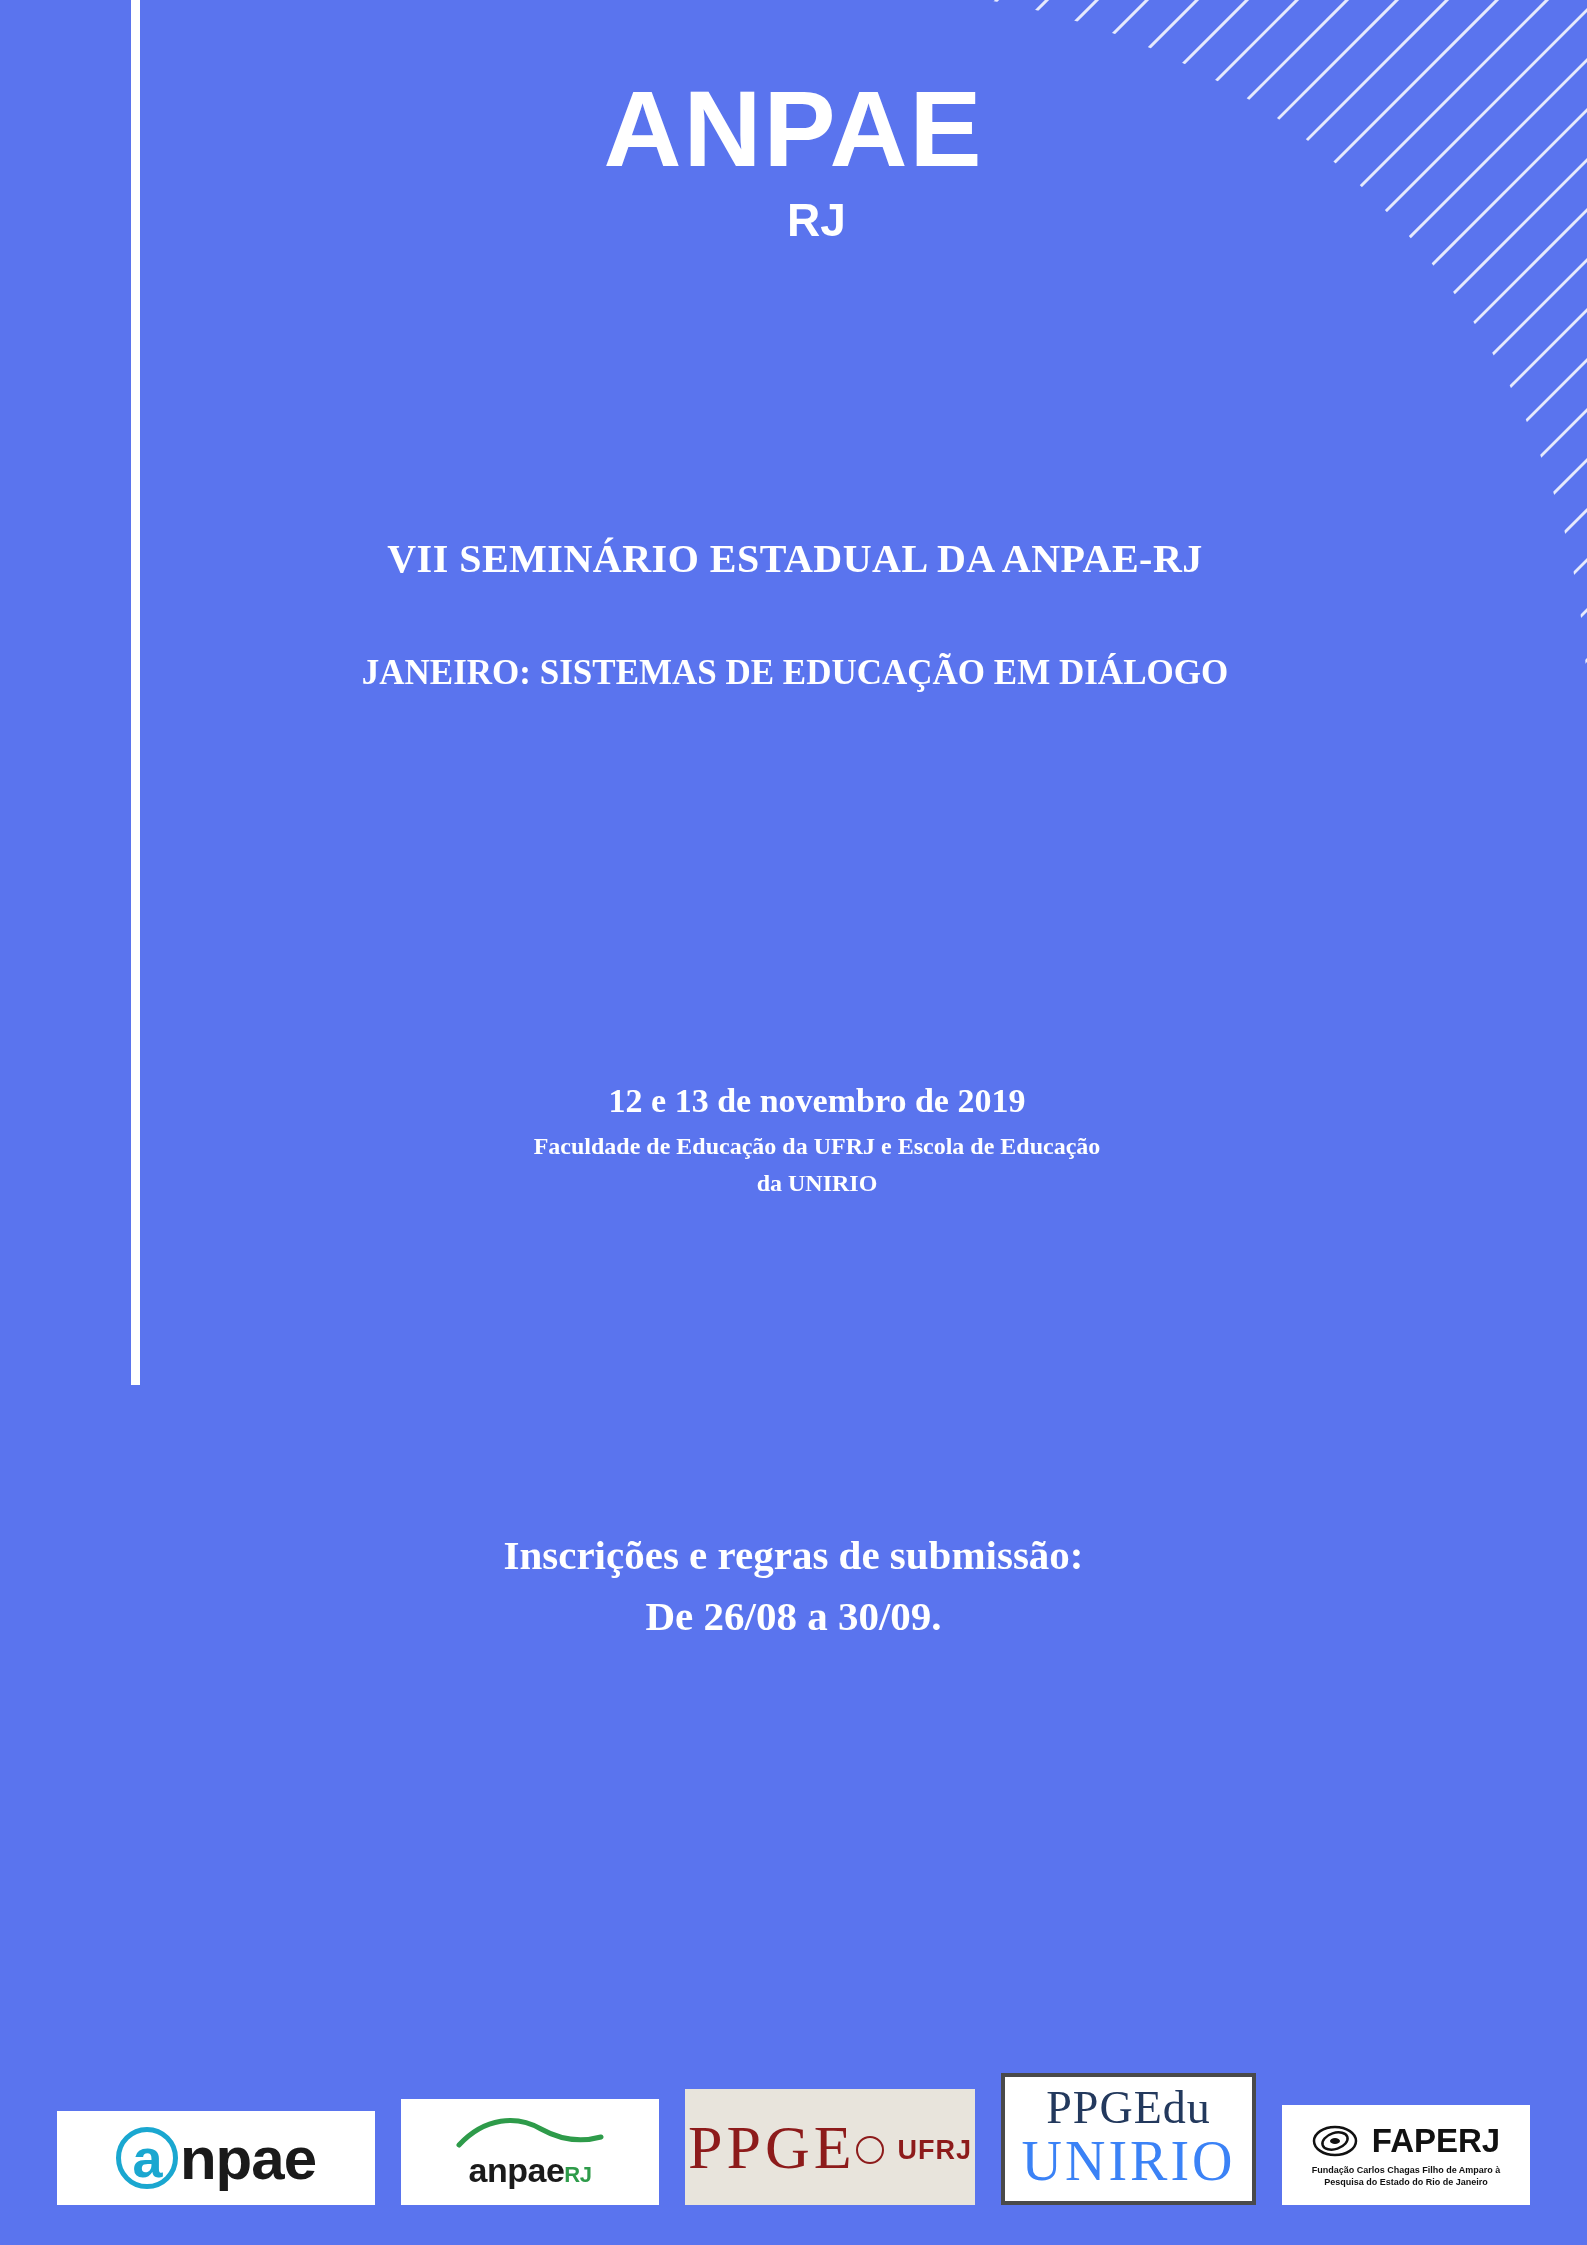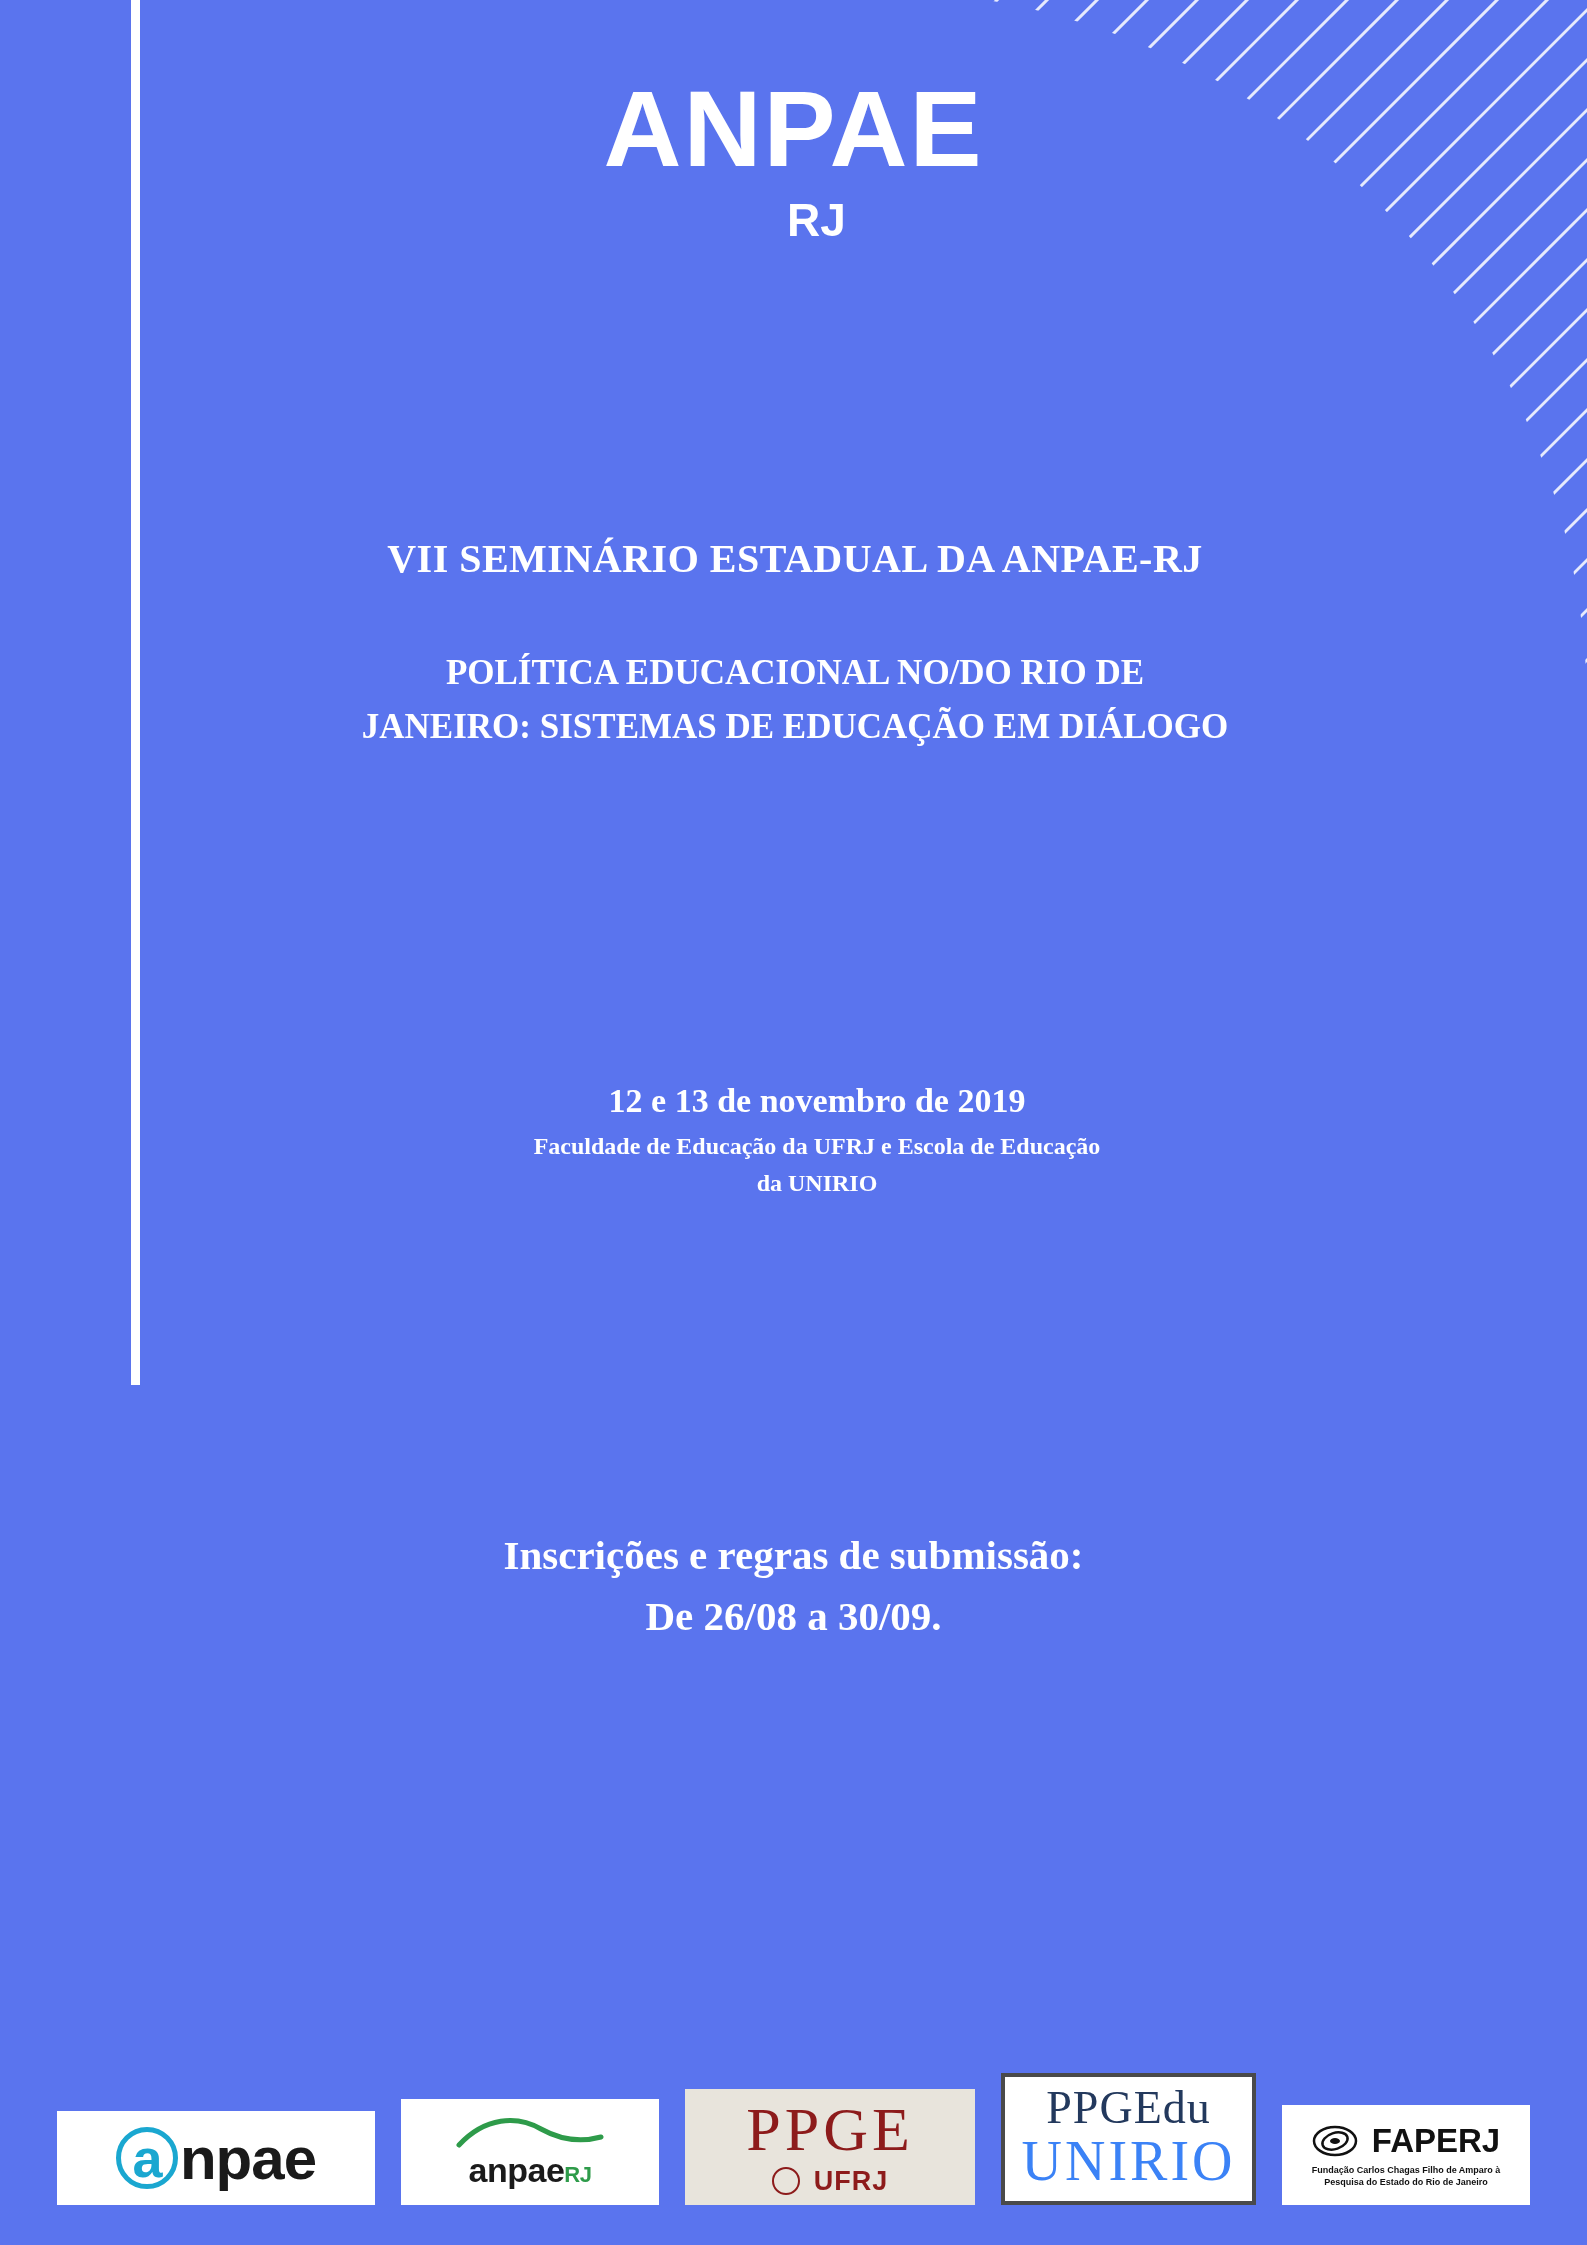--- a/index.html
+++ b/index.html
@@ -184,21 +184,20 @@
     letter-spacing: -0.5px;
     margin-top: 2px;
   }
   .arj-text .rj { color: #2e9b4a; font-size: 22px; }
 
   
   .logo-ppge {
     width: 290px;
     height: 116px;
     background: #e8e4dc;
-    flex-direction: column;
     justify-content: center;
   }
   .ppge-word {
     font-family: "Liberation Serif", serif;
     font-size: 62px;
     color: #8d1b1b;
     letter-spacing: 4px;
     line-height: 1;
   }
   .ppge-ufrj {
@@ -319,21 +318,20 @@
 <div class="left-rule"></div>
 
 <div class="brand">
   <span class="brand-main">ANPAE</span>
   <span class="brand-sub">RJ</span>
 </div>
 
 <div class="title-block">
   <div class="seminar-title">VII SEMINÁRIO ESTADUAL DA ANPAE-RJ</div>
   <div class="subtitle">
-    <div>POLÍTICA EDUCACIONAL NO/DO RIO DE</div>
     <div>JANEIRO: SISTEMAS DE EDUCAÇÃO EM DIÁLOGO</div>
   </div>
 </div>
 
 <div class="when-where">
   <div>12  e 13 de novembro de 2019</div>
   <div class="line-venue">Faculdade de Educação da UFRJ  e Escola de Educação</div>
   <div class="line-venue">da UNIRIO</div>
 </div>
 

